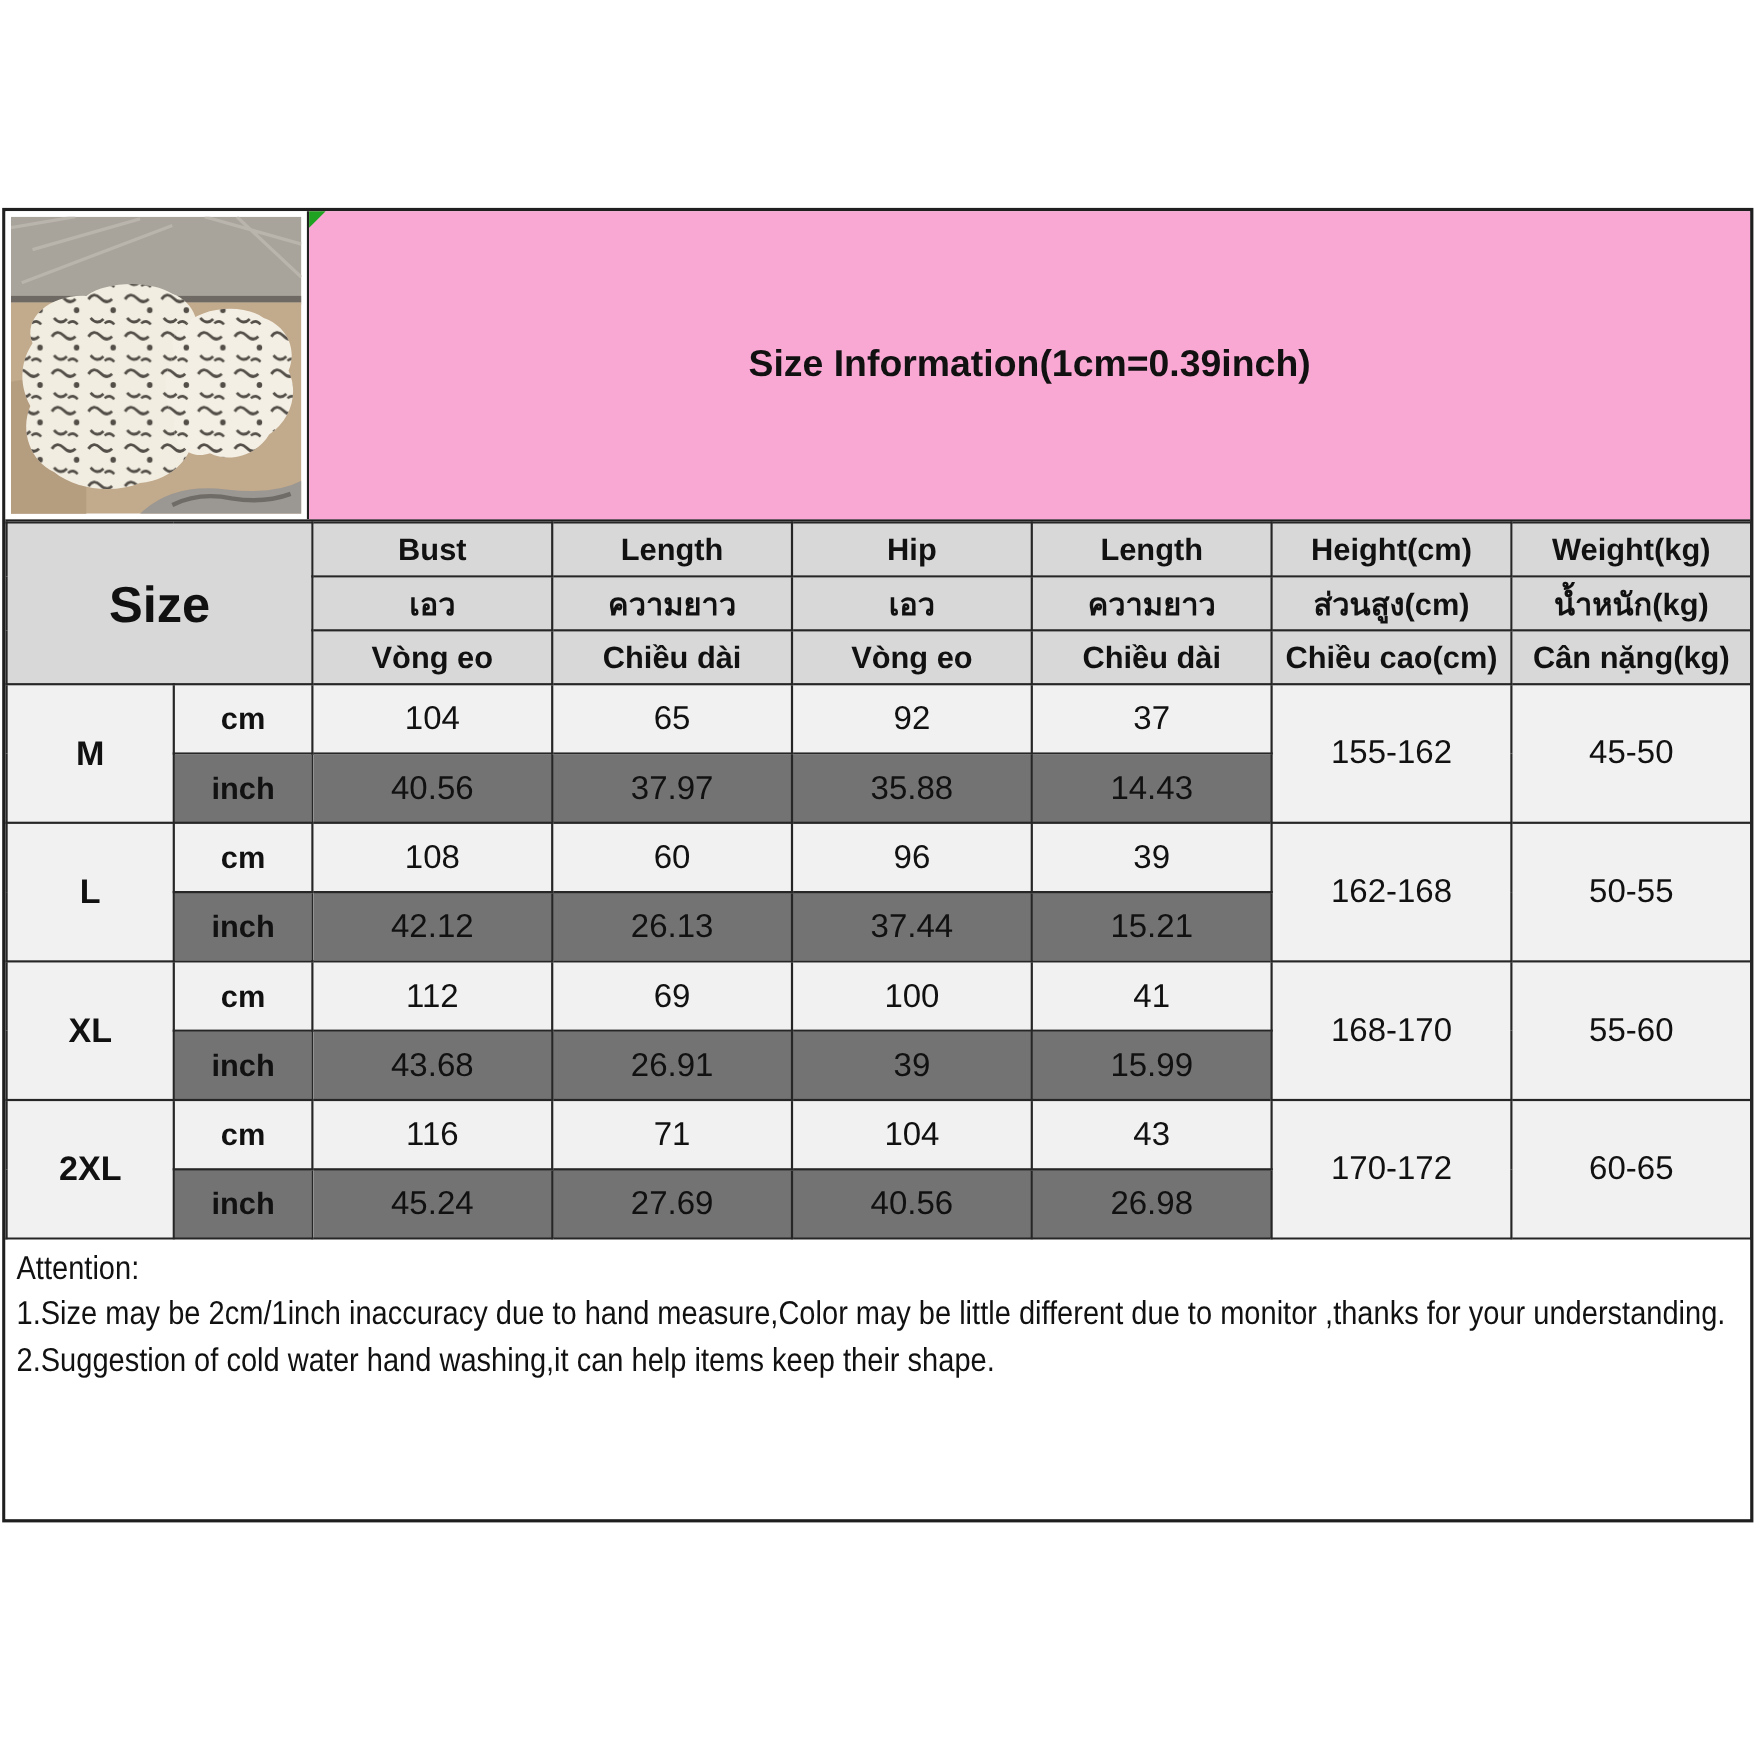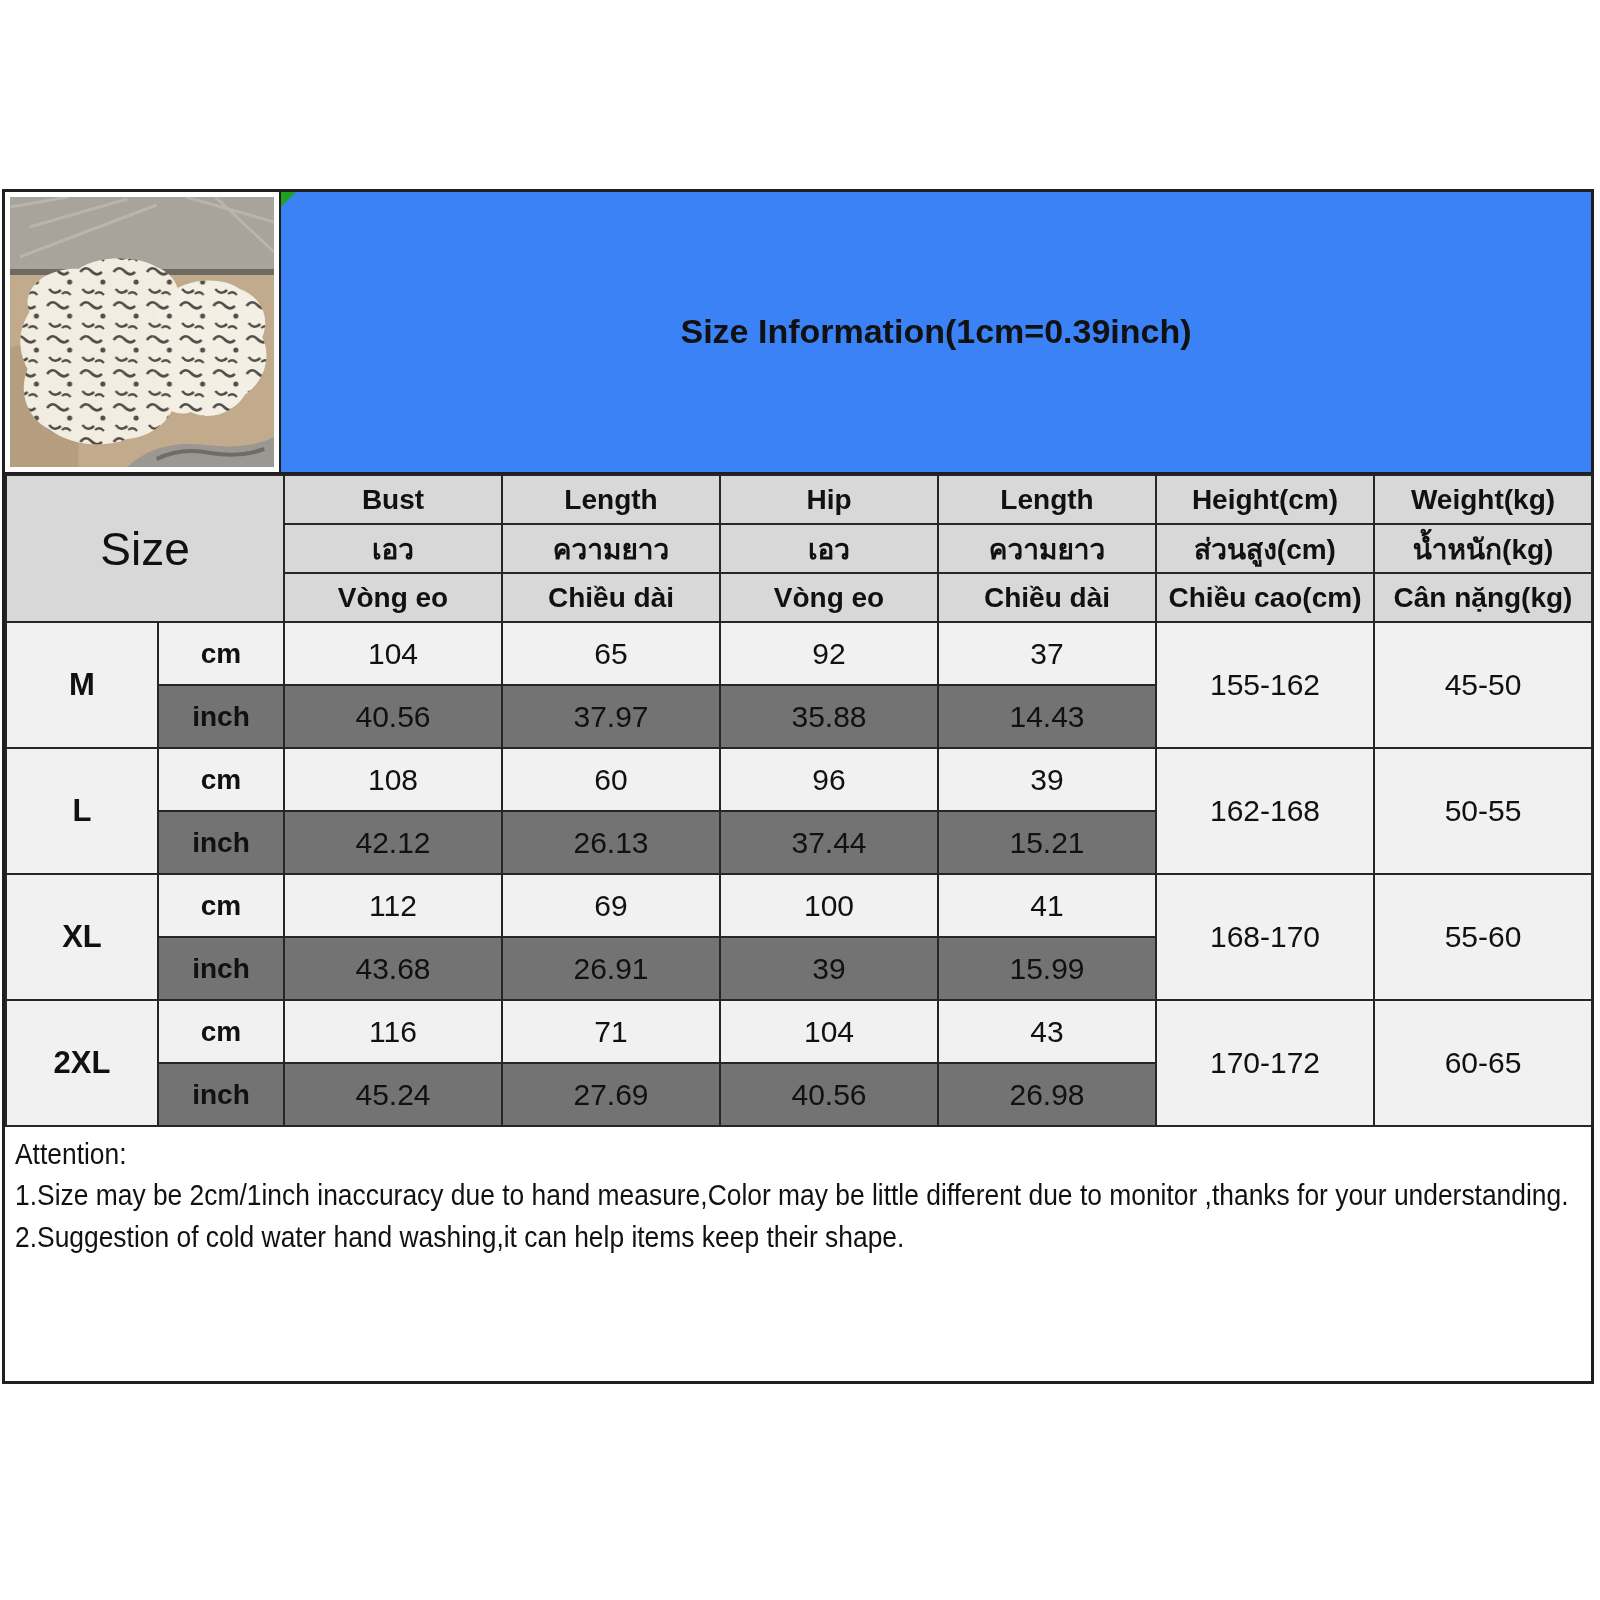--- a/index.html
+++ b/index.html
@@ -4,34 +4,34 @@
 <style>
   html,body{margin:0;padding:0;background:#ffffff;}
   .page{position:relative;width:1600px;height:1600px;background:#ffffff;overflow:hidden;
         font-family:"Liberation Sans","DejaVu Sans",sans-serif;color:#111;}
   .sheet{position:absolute;left:2px;top:189px;width:1586px;border:3px solid #1f1f1f;background:#fff;}
 
   
   .top-row{display:flex;border-bottom:2px solid #1f1f1f;height:280px;}
   .photo-cell{width:276px;border-right:2px solid #1f1f1f;background:#fff;padding:5px;box-sizing:border-box;}
   .photo-cell svg{display:block;width:100%;height:100%;}
-  .title-cell{flex:1;position:relative;background:#3b82f6;display:flex;flex-direction:column;
+  .title-cell{flex:1;position:relative;background:#f9a8d4;display:flex;flex-direction:column;
               align-items:center;justify-content:center;gap:6px;}
   .title-line{font-size:34px;font-weight:bold;line-height:1.1;}
   .corner-marker{position:absolute;top:0;left:0;width:0;height:0;
                  border-top:15px solid #1fa122;border-right:15px solid transparent;}
 
   
   table.size{width:100%;border-collapse:collapse;table-layout:fixed;}
   table.size td,table.size th{border:2px solid #262626;text-align:center;vertical-align:middle;
                               padding:0;overflow:hidden;}
   tr.hr{height:49px;}
   tr.dr{height:63px;}
   .hdr{background:#d8d8d8;font-weight:bold;font-size:28px;}
-  .size-big{background:#d8d8d8;font-weight:normal;font-size:46px;}
+  .size-big{background:#d8d8d8;font-weight:bold;font-size:46px;}
   .letter{background:#d8d8d8;font-weight:bold;font-size:31px;}
   .unit{font-weight:bold;font-size:28px;}
   .num{font-size:30px;font-weight:normal;}
   .row-cm td{background:#f1f1f1;}
   .row-inch td{background:#737373;}
   td.merged{background:#f1f1f1 !important;font-size:30px;font-weight:normal;}
 
   
   .attention{background:#fff;height:254px;box-sizing:border-box;padding:6px 10px;}
   .cond{transform:scaleX(0.88);transform-origin:0 50%;width:113.6%;font-size:30px;line-height:1.38;}

